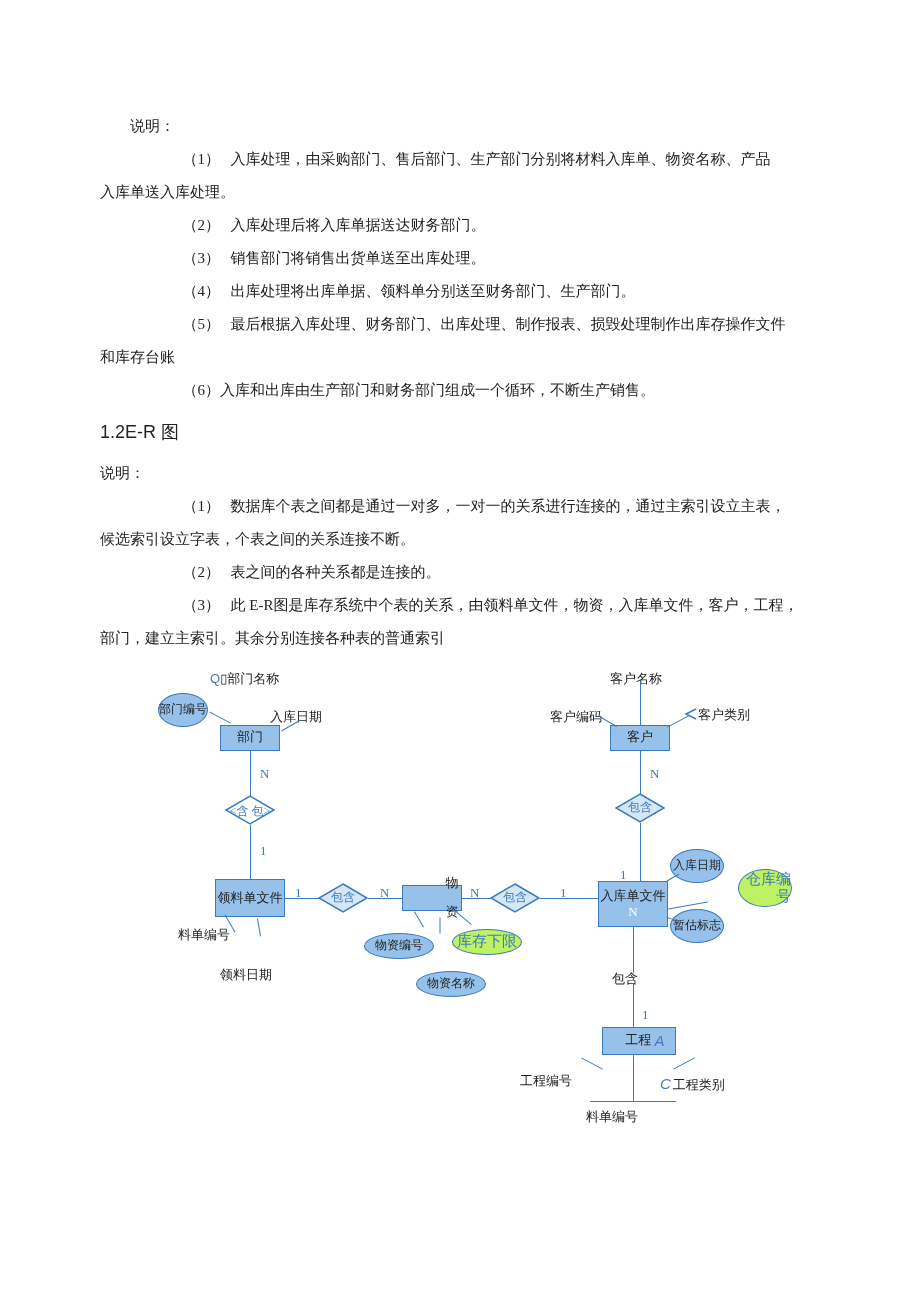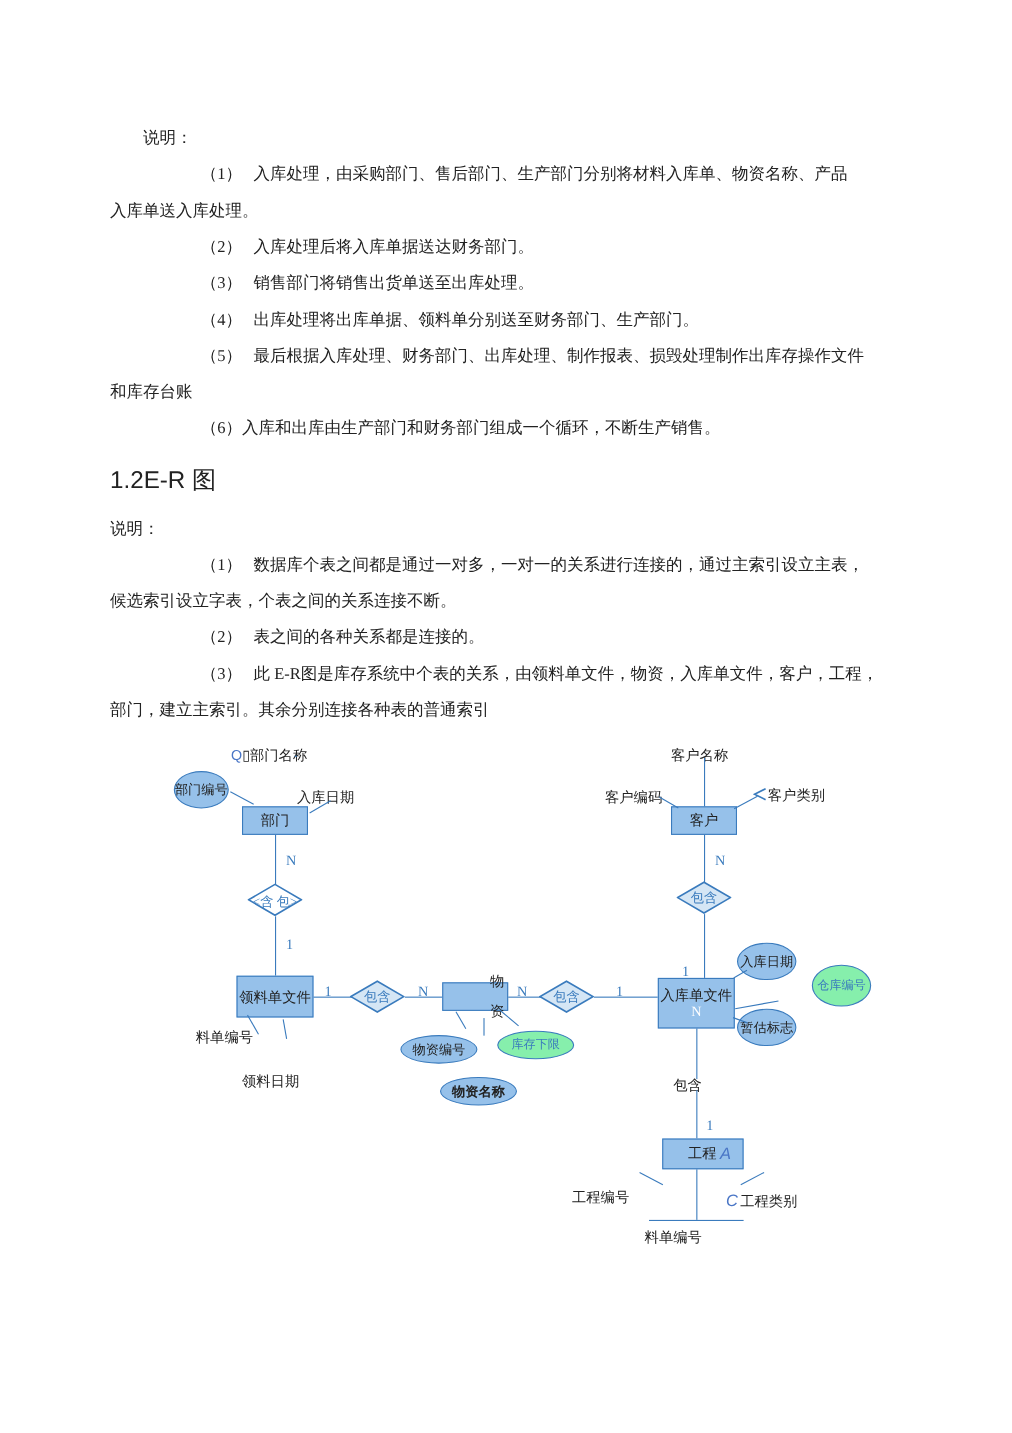--- a/index.html
+++ b/index.html
@@ -8,21 +8,21 @@
     font-family: "SimSun", "宋体", serif;
     font-size: 15px;
     color: #222;
     line-height: 2.2;
     width: 920px;
     background: #fff;
     padding: 110px 100px 60px 100px;
   }
   .section-title {
     font-family: Arial, sans-serif;
-    font-size: 22px;
+    font-size: 18px;
     margin: 6px 0 4px 0;
   }
   .indent-1 { text-indent: 2em; }
   .indent-2 { padding-left: 5.5em; }
   .list-num { display:inline-block; min-width: 3.2em; }
   .diagram-wrap {
     position: relative;
     width: 720px;
     height: 480px;
     margin: 10px auto 0 auto;
@@ -36,24 +36,24 @@
     background:#96c1ea;
     border:1.5px solid #3a7bbd;
     text-align:center;
     display:flex; align-items:center; justify-content:center;
     font-size:13px;
   }
   .ellipse {
     position:absolute;
     border:1.5px solid #3a7bbd;
     border-radius:50%;
-    background:#86efac;
+    background:#bef264;
     display:flex; align-items:center; justify-content:center;
     text-align:right;
-    font-size:11px;
+    font-size:15px;
     color:#3a7bbd;
   }
   .ellipse-filled {
     position:absolute;
     border:1.5px solid #3a7bbd;
     border-radius:50%;
     background:#96c1ea;
     display:flex; align-items:center; justify-content:center;
     text-align:center;
     font-size:12px;
@@ -148,21 +148,21 @@
     <svg viewBox="0 0 50 30">
         <polygon points="25,1 49,15 25,29 1,15" fill="#d5e6f5" stroke="#3a7bbd" stroke-width="1.5"></polygon>
       </svg>
     <span>包含</span>
   </div>
   <div class="hline" style="left:268px; top:233px; width:34px;"></div>
   <div class="card" style="left:280px; top:214px;">N</div>
 
   <div class="entity" style="left:302px; top:220px; width:60px; height:26px;padding-left:40px;">物资</div>
   <div class="ellipse-filled" style="left:264px; top:268px; width:70px; height:26px;">物资编号</div>
-  <div class="ellipse-filled" style="left:300px; top:306px; width:70px; height:26px;font-weight:bold;">物资名称</div>
+  <div class="ellipse-filled" style="left:316px; top:306px; width:70px; height:26px;">物资名称</div>
   <div class="ellipse" style="left:352px; top:264px; width:70px; height:26px;">库存下限</div>
   <div class="hline" style="left:310px; top:254px; width:18px; transform:rotate(60deg);"></div>
   <div class="hline" style="left:332px; top:260px; width:16px; transform:rotate(90deg);"></div>
   <div class="hline" style="left:352px; top:252px; width:22px; transform:rotate(40deg);"></div>
 
   <div class="hline" style="left:362px; top:233px; width:30px;"></div>
   <div class="card" style="left:370px; top:214px;">N</div>
   <div class="rel" style="left:390px; top:218px;">
     <svg viewBox="0 0 50 30">
         <polygon points="25,1 49,15 25,29 1,15" fill="#d5e6f5" stroke="#3a7bbd" stroke-width="1.5"></polygon>

